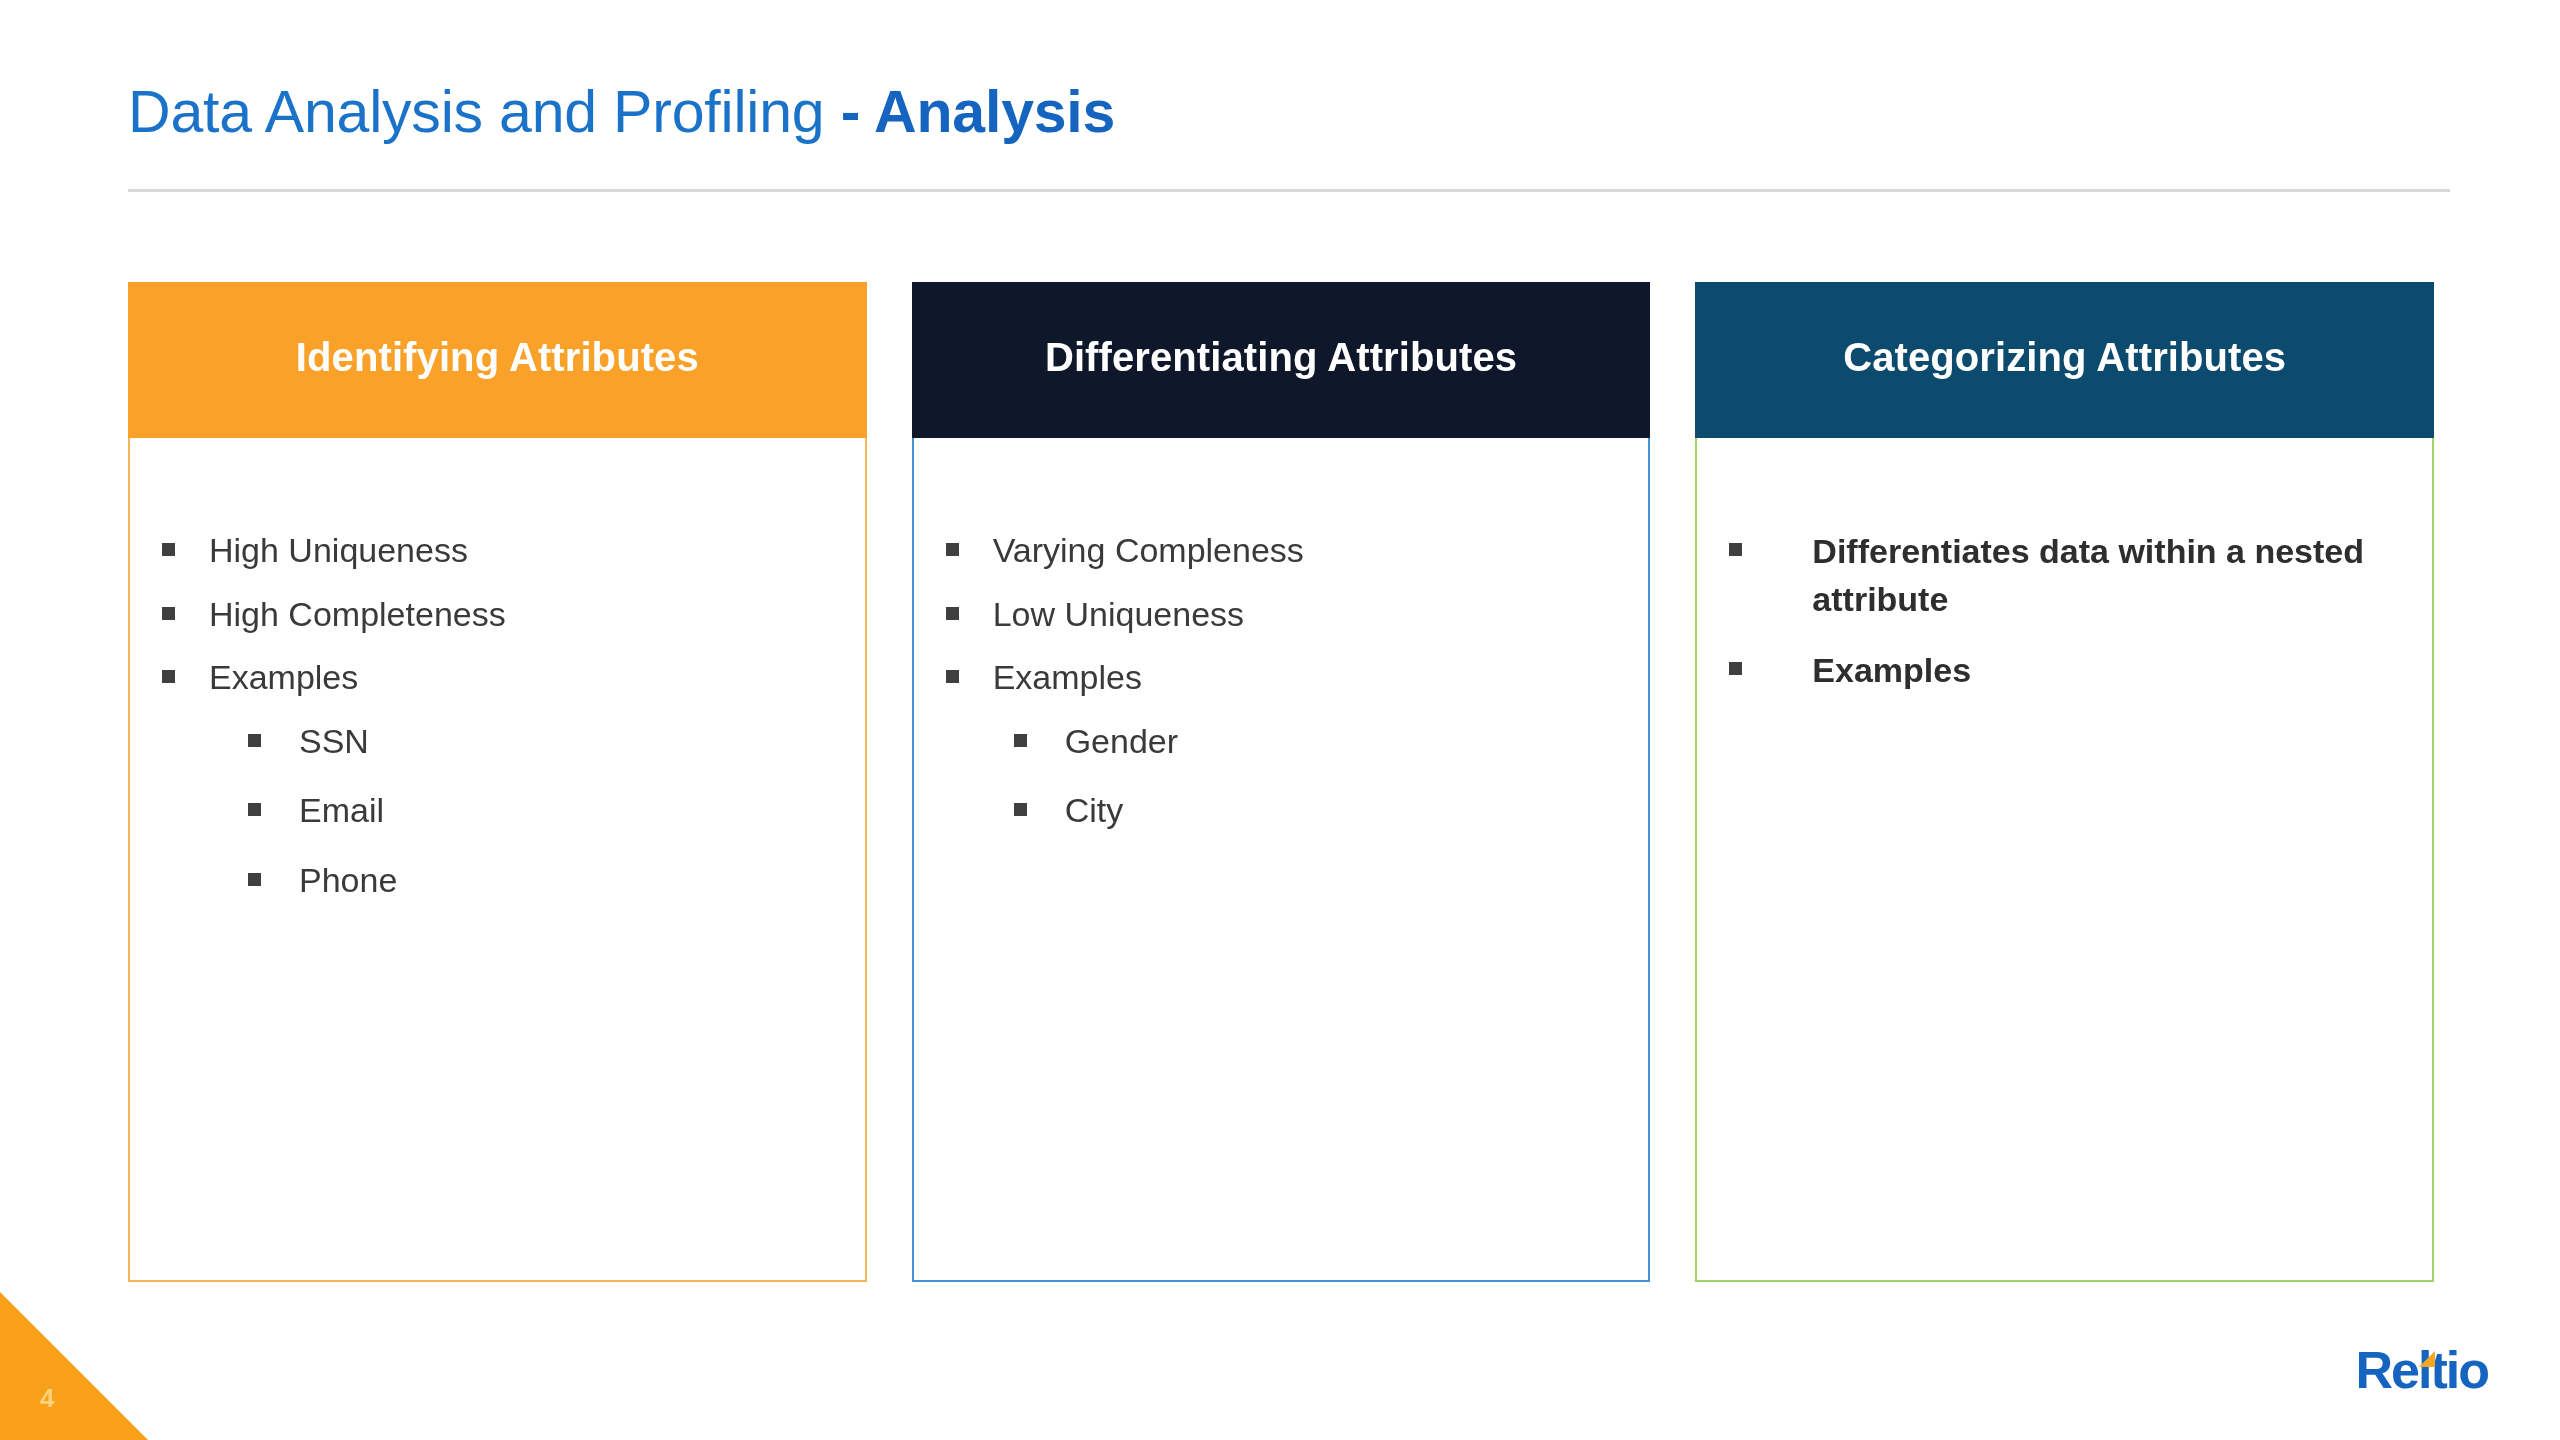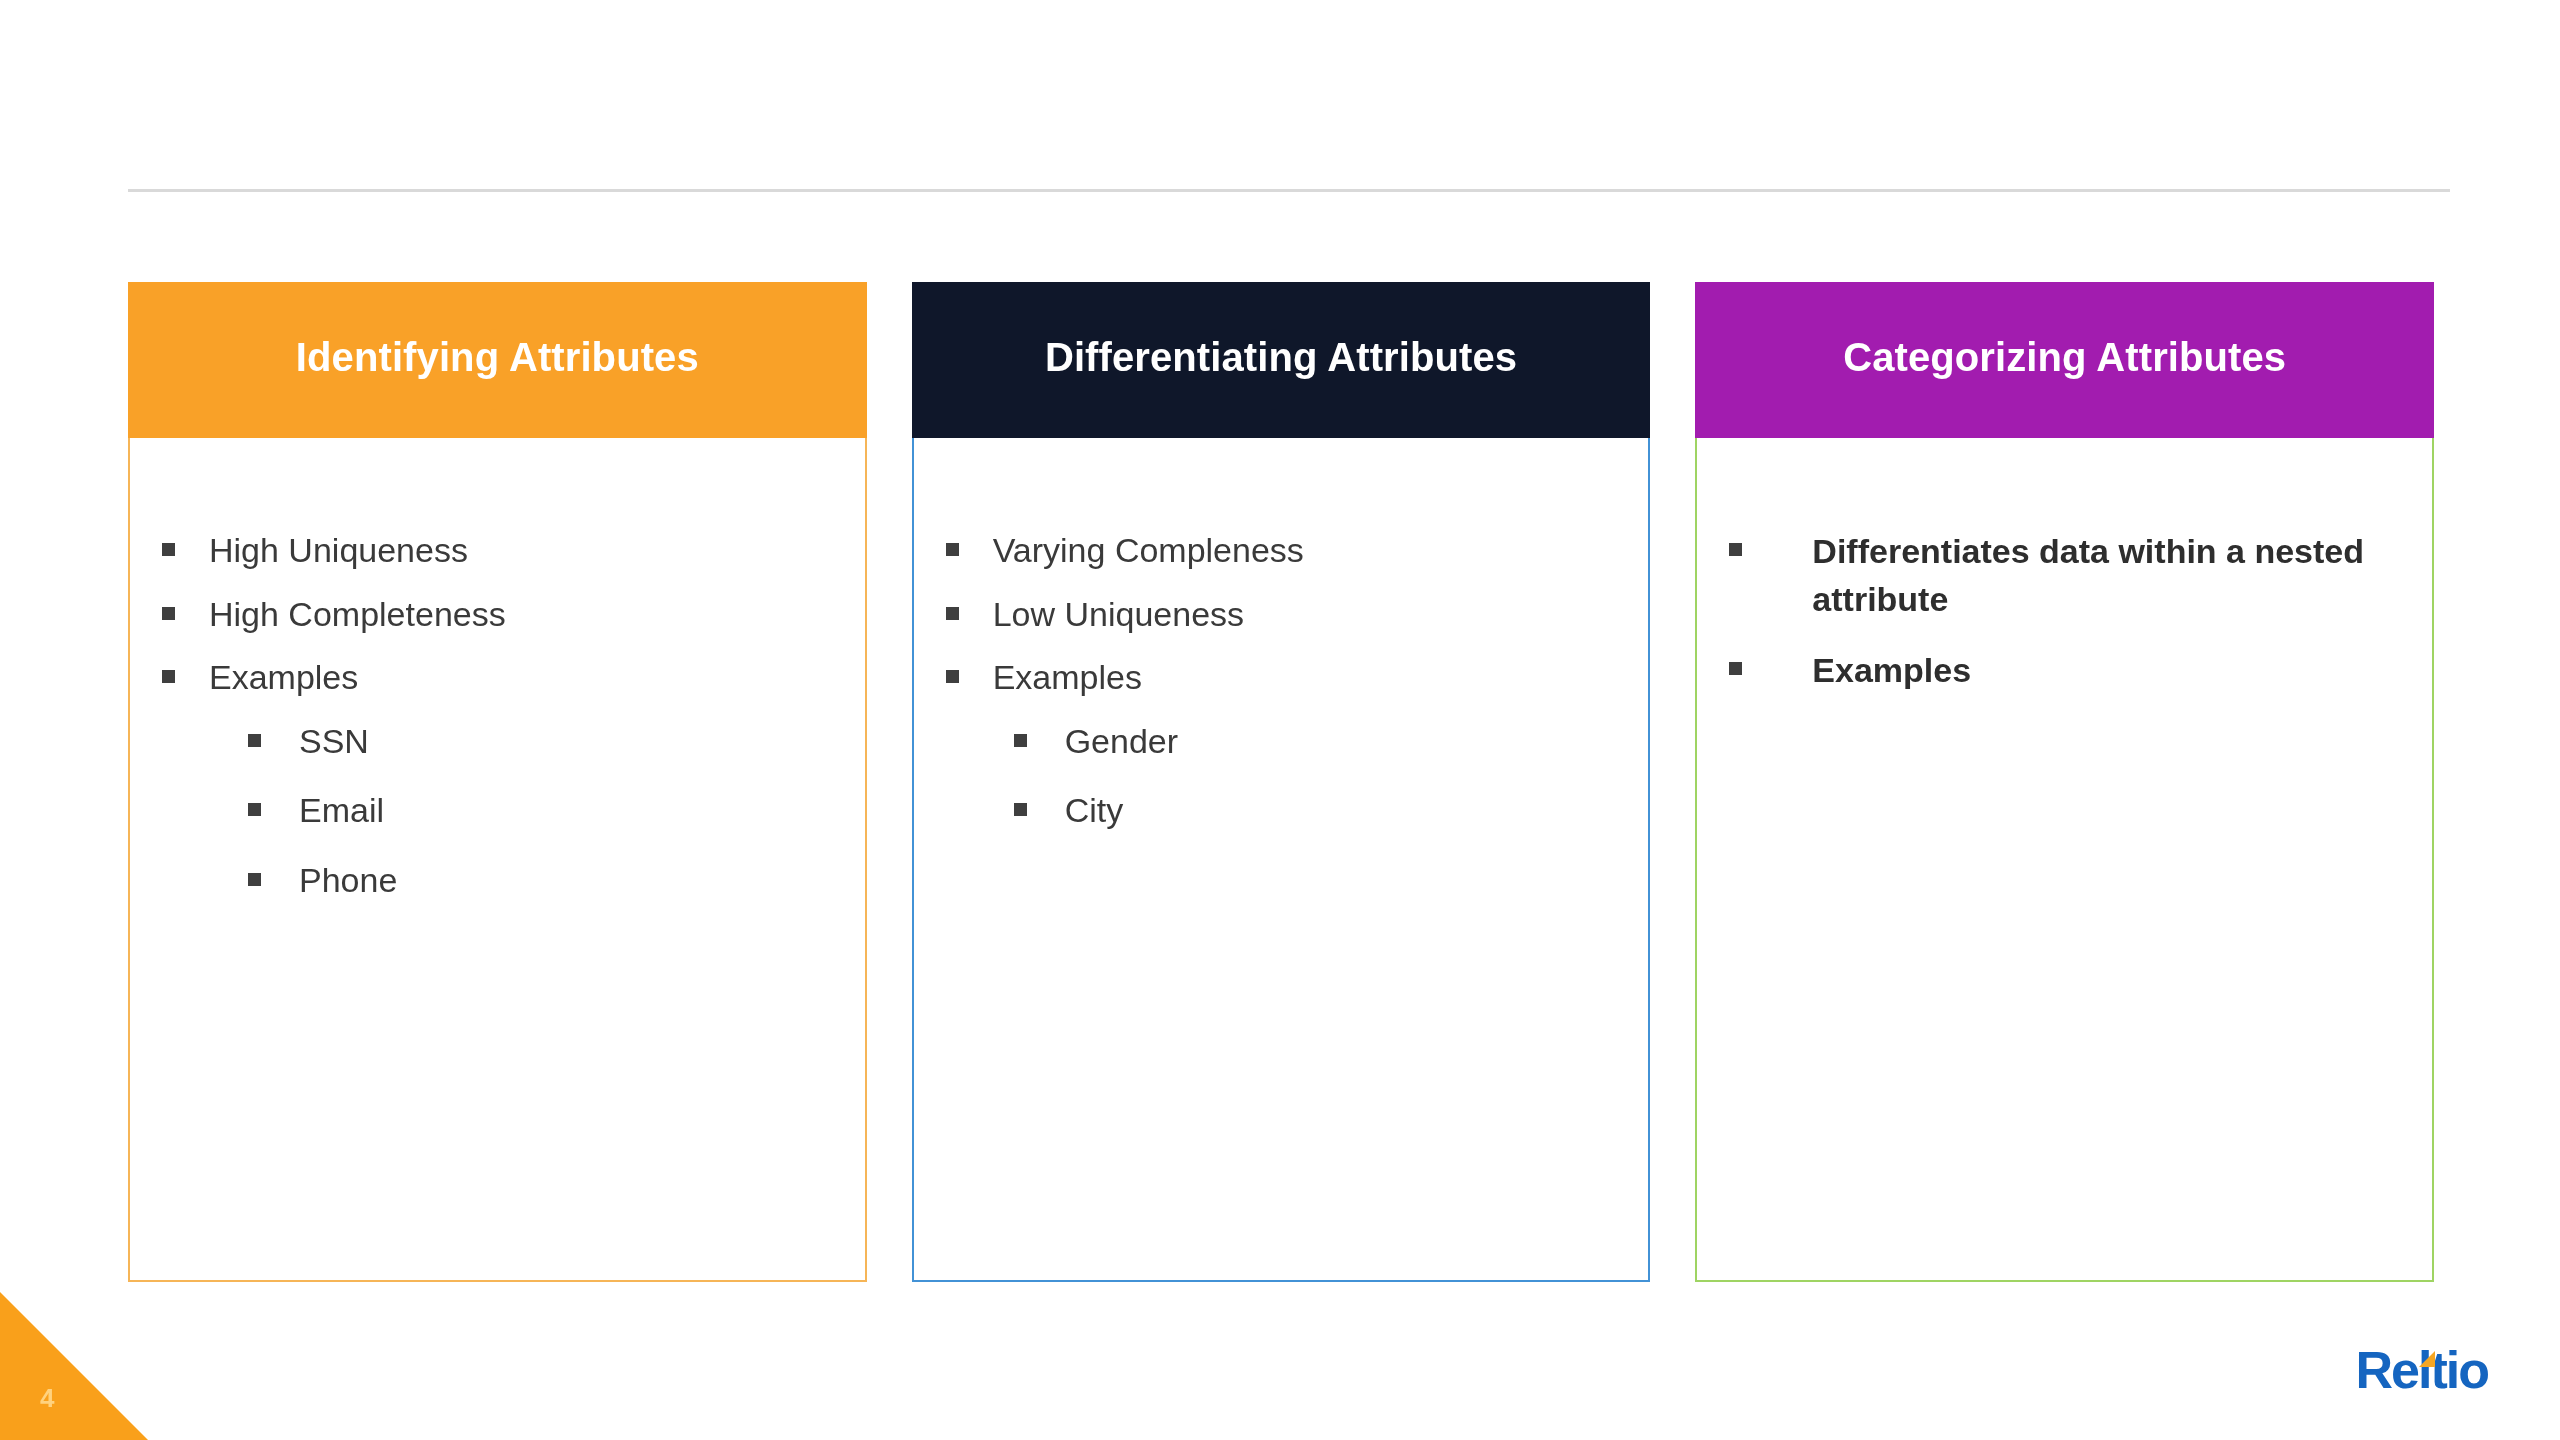--- a/index.html
+++ b/index.html
@@ -90,21 +90,21 @@
     border-style: solid;
     border-width: 0 2px 2px 2px;
     padding: 48px 22px 0 22px;
   }
 
   
   .card.orange .card-header { background: #F9A128; }
   .card.orange .card-body   { border-color: #F6B557; }
   .card.blue   .card-header { background: #0f172a; }
   .card.blue   .card-body   { border-color: #4292D6; }
-  .card.green  .card-header { background: #a21caf; }
+  .card.green  .card-header { background: #0c4a6e; }
   .card.green  .card-body   { border-color: #9FD463; }
 
   
   ul.bullets {
     list-style: none;
     margin: 0;
     padding: 0;
   }
   ul.bullets.lvl1 { padding-left: 10px; margin-top: 41px; }
   ul.bullets.lvl2 { padding-left: 102px; margin-top: 6px; }
@@ -185,20 +185,23 @@
     height: 0;
     border-left: 16px solid transparent;
     border-bottom: 16px solid #F5A623;
   }
 </style>
 </head>
 <body>
 
 <div class="slide">
 
+  <div class="title-block">
+    <div class="slide-title"><span>Data Analysis and Profiling </span><span class="title-accent">- Analysis</span></div>
+  </div>
   <div class="title-rule"></div>
 
   <div class="cards">
 
     <div class="card orange">
       <div class="card-header">
         <div class="card-header-text">Identifying Attributes</div>
       </div>
       <div class="card-body">
         <ul class="bullets lvl1">

